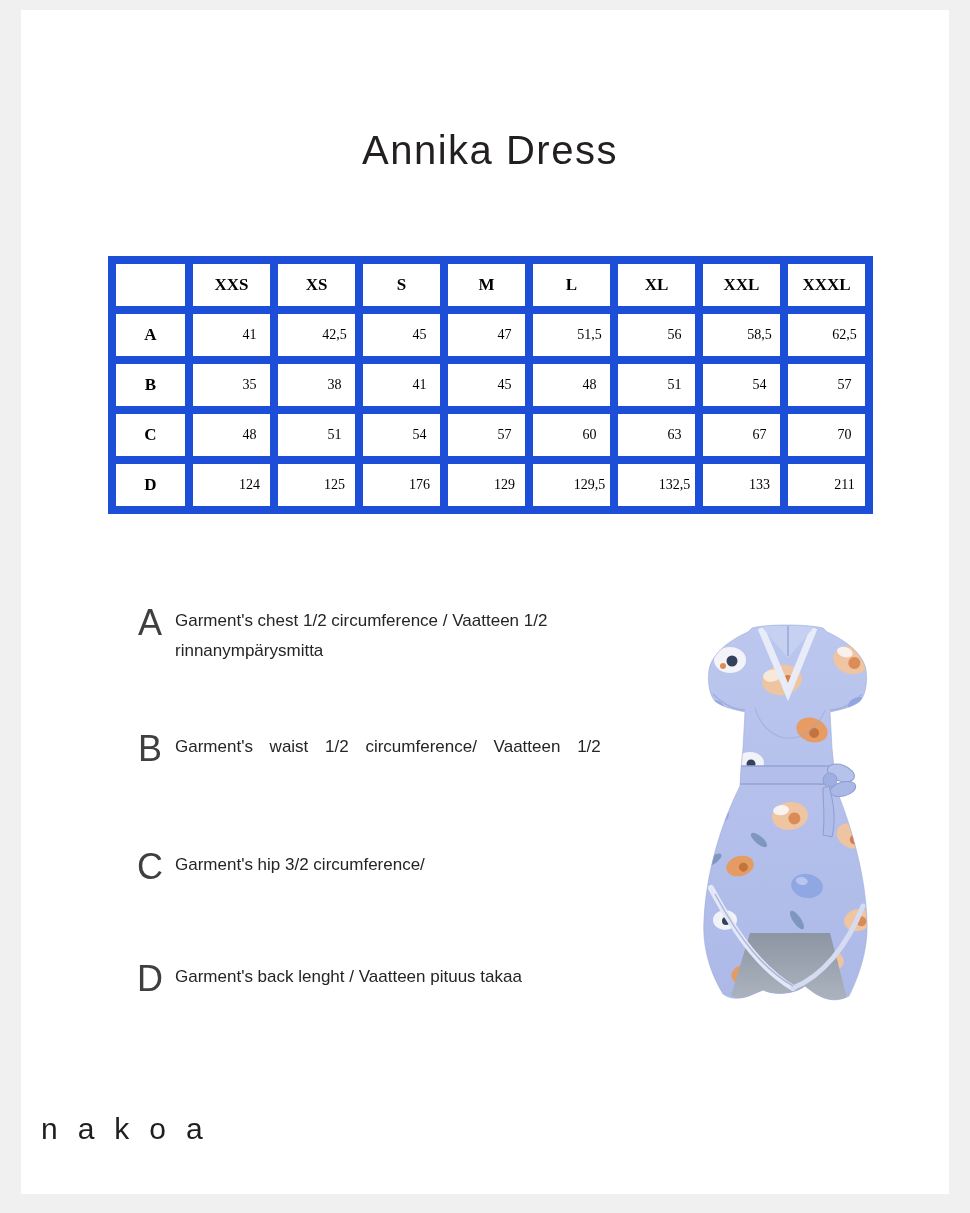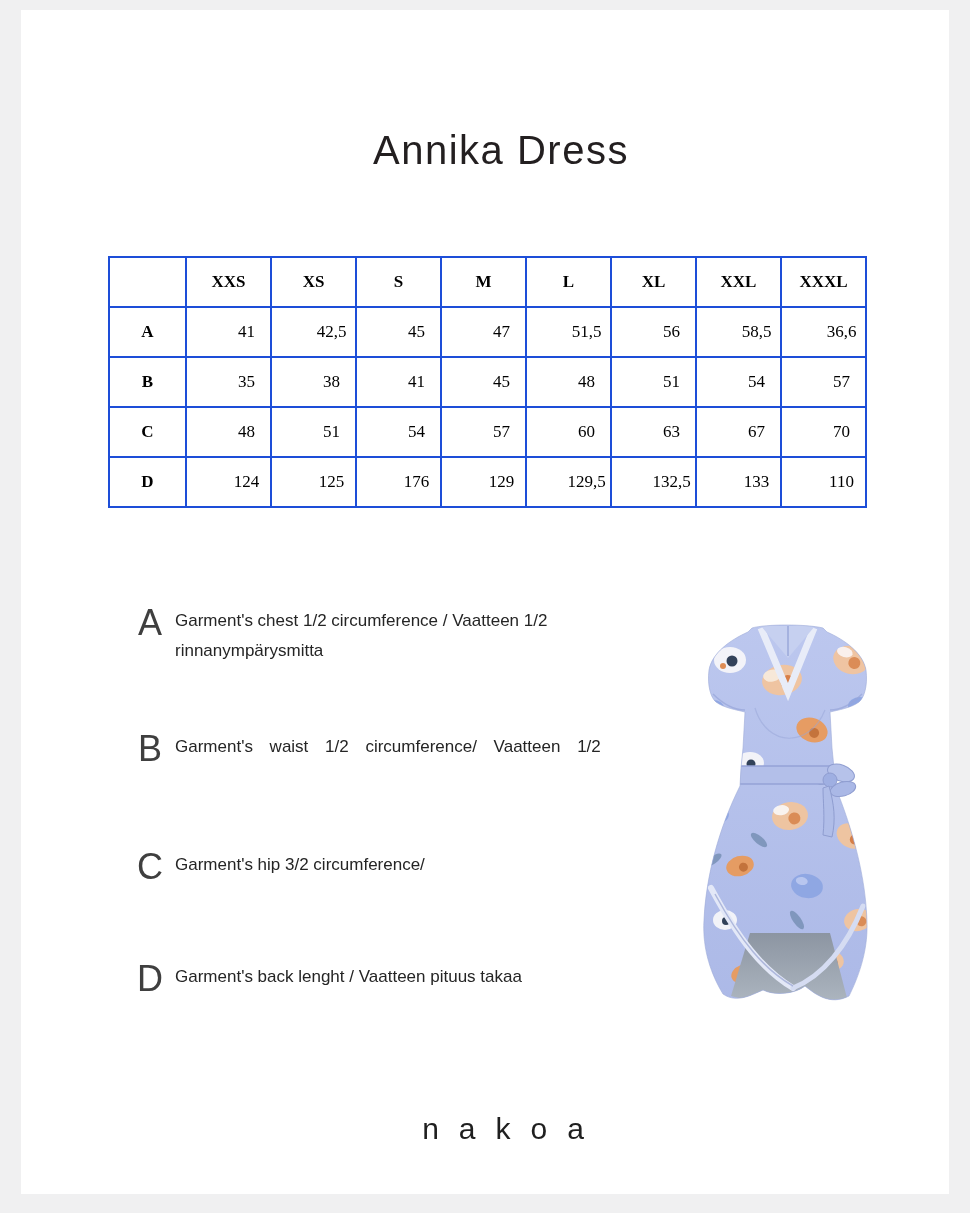--- a/index.html
+++ b/index.html
@@ -11,48 +11,48 @@
     overflow: hidden;
   }
   .card {
     position: absolute;
     left: 21px; top: 10px;
     width: 928px; height: 1184px;
     background: #ffffff;
   }
   .title {
     position: absolute;
-    top: 118px; left: 16px; width: 100%;
+    top: 118px; left: 5px; width: 100%;
     text-align: center;
     font-size: 40px;
     font-weight: 400;
     letter-spacing: 1.5px;
     color: #231f20;
   }
   .table-wrap {
     position: absolute;
     left: 87px; top: 246px;
   }
   table {
     table-layout: fixed;
     border-collapse: collapse;
     width: 757px;
     font-family: "Liberation Serif", serif;
     color: #000;
   }
   tr { height: 50px; }
   th, td {
-    border: 2px solid #1d4ed8;
+    border: 8px solid #1d4ed8;
     text-align: center;
     vertical-align: middle;
     background: #fff;
   }
   thead th { font-size: 17px; font-weight: 700; }
   tbody th { font-size: 17px; font-weight: 700; }
-  tbody td { font-size: 17px; font-weight: 400; padding-left: 36px; }
+  tbody td { font-size: 14px; font-weight: 400; padding-left: 36px; }
   .legend-item { position: absolute; left: 104px; width: 560px; }
   .legend-letter {
     position: absolute;
     left: 0; top: -4px;
     width: 50px;
     font-size: 36px;
     font-weight: 400;
     color: #3f3f3f;
     text-align: center;
   }
@@ -71,27 +71,25 @@
   .legend-c { top: 840px; }
   .legend-d { top: 952px; }
   .photo {
     position: absolute;
     left: 634px; top: 588px;
     width: 260px; height: 412px;
   }
   .brand {
     position: absolute;
     top: 1102px; left: 0; width: 100%;
-    text-align: center;
     font-size: 30px;
     font-weight: 400;
     letter-spacing: 20px;
     text-indent: 20px; 
     color: #1f1f1f;
-    padding-left: 36px;
   }
 </style>
 </head>
 <body>
 
 <div class="card">
 
   <div class="title">Annika Dress</div>
 
   <div class="table-wrap">
@@ -123,21 +121,21 @@
         <tbody>
           <tr>
             <th>A</th>
             <td>41</td>
             <td>42,5</td>
             <td>45</td>
             <td>47</td>
             <td>51,5</td>
             <td>56</td>
             <td>58,5</td>
-            <td>36,6</td>
+            <td>62,5</td>
           </tr>
           <tr>
             <th>B</th>
             <td>35</td>
             <td>38</td>
             <td>41</td>
             <td>45</td>
             <td>48</td>
             <td>51</td>
             <td>54</td>
@@ -156,21 +154,21 @@
           </tr>
           <tr>
             <th>D</th>
             <td>124</td>
             <td>125</td>
             <td>176</td>
             <td>129</td>
             <td>129,5</td>
             <td>132,5</td>
             <td>133</td>
-            <td>110</td>
+            <td>211</td>
           </tr>
         </tbody>
       </table>
   </div>
 
   <div class="legend-item legend-a">
     <div class="legend-letter">A</div>
     <div class="legend-text">
       <div class="legend-line">Garment's chest 1/2 circumference / Vaatteen 1/2</div>
       <div class="legend-line">rinnanympärysmitta</div>

